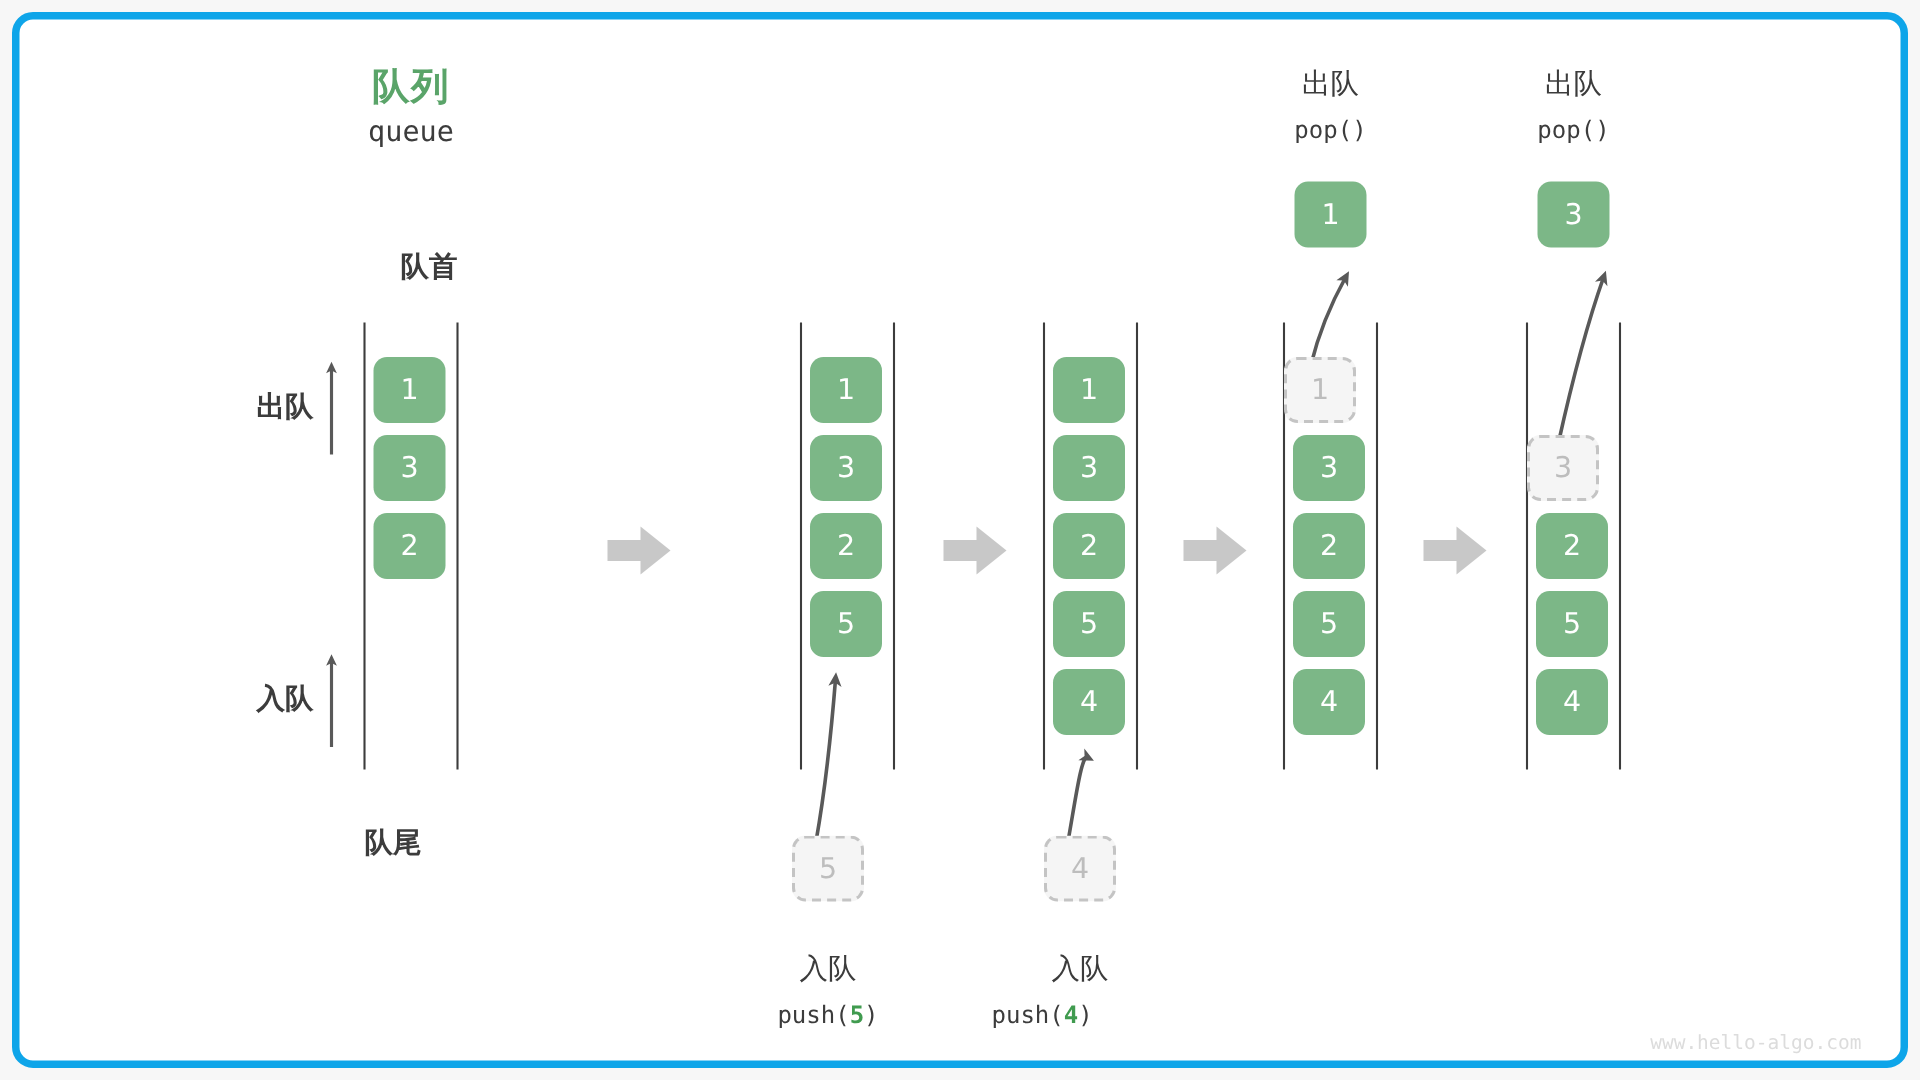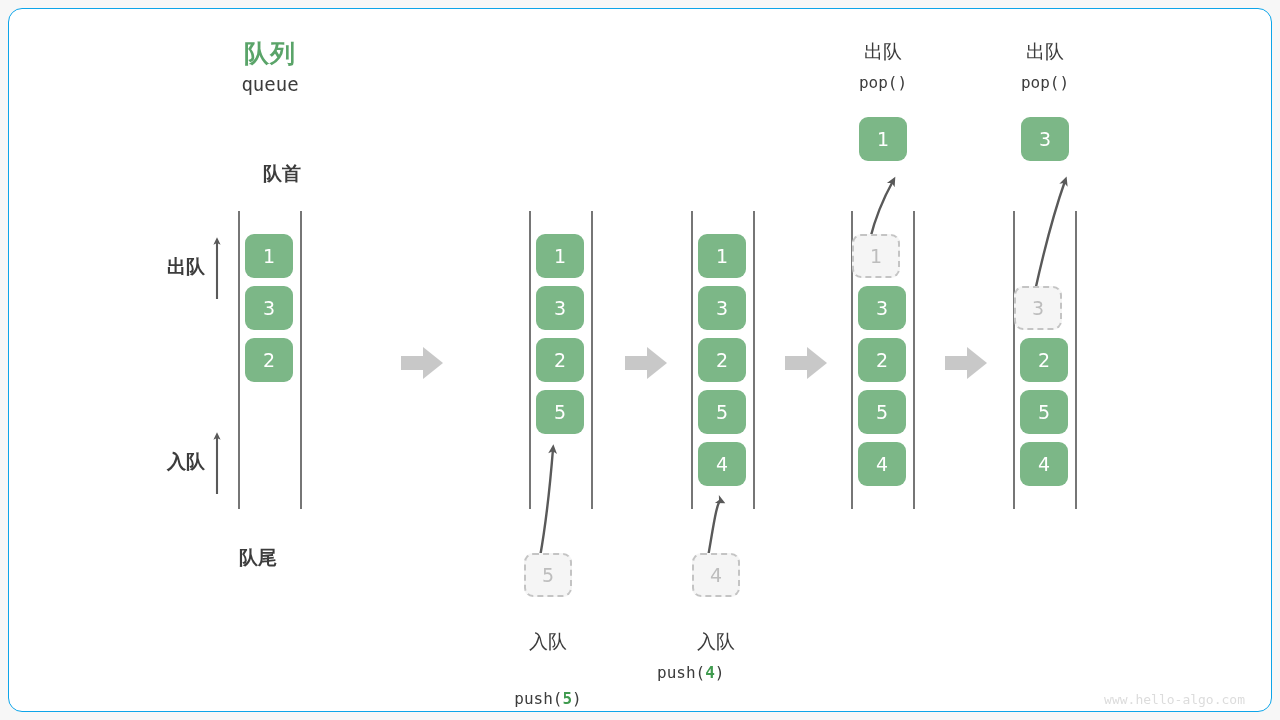--- a/index.html
+++ b/index.html
@@ -19,21 +19,21 @@
     height: 720px;
     background: #f7f7f7;
   }
   .card {
     position: absolute;
     left: 8px;
     top: 8px;
     width: 1264px;
     height: 704px;
     background: #ffffff;
-    border: 1px solid #0ea5e9;
+    border: 5px solid #0ea5e9;
     border-radius: 14px;
     box-sizing: border-box;
     overflow: hidden;
     text-decoration: underline;
   }
 
   
   .abs { position: absolute; }
 
   
@@ -192,21 +192,21 @@
       <div class="abs cell filled" style="left:236px; top:329px;">2</div>
     </div>
 
     <div>
       <div class="abs cell filled" style="left:527px; top:225px;">1</div>
       <div class="abs cell filled" style="left:527px; top:277px;">3</div>
       <div class="abs cell filled" style="left:527px; top:329px;">2</div>
       <div class="abs cell filled" style="left:527px; top:381px;">5</div>
       <div class="abs cell ghost" style="left:515px; top:544px;">5</div>
       <div class="abs op-cn" style="left:480px; top:620px; width:118px; text-align:center;">入队</div>
-      <div class="abs op-code" style="left:480px; top:680px; width:118px; text-align:center;"><span>push(</span><span class="num">5</span><span>)</span></div>
+      <div class="abs op-code" style="left:480px; top:654px; width:118px; text-align:center;"><span>push(</span><span class="num">5</span><span>)</span></div>
     </div>
 
     <div>
       <div class="abs cell filled" style="left:689px; top:225px;">1</div>
       <div class="abs cell filled" style="left:689px; top:277px;">3</div>
       <div class="abs cell filled" style="left:689px; top:329px;">2</div>
       <div class="abs cell filled" style="left:689px; top:381px;">5</div>
       <div class="abs cell filled" style="left:689px; top:433px;">4</div>
       <div class="abs cell ghost" style="left:683px; top:544px;">4</div>
       <div class="abs op-cn" style="left:648px; top:620px; width:118px; text-align:center;">入队</div>

